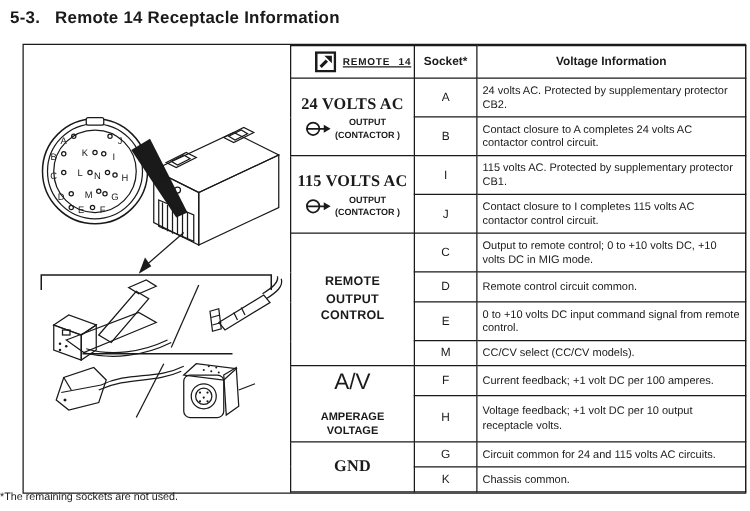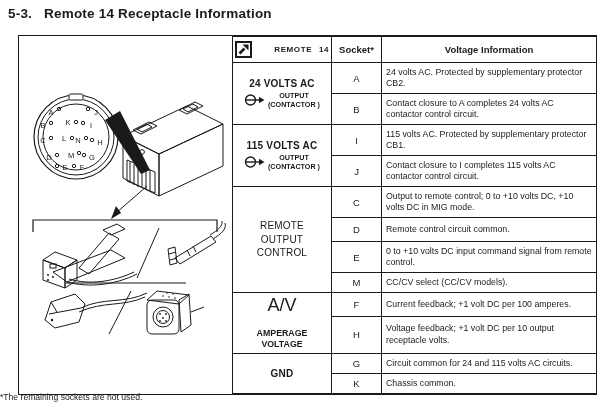--- a/index.html
+++ b/index.html
@@ -18,27 +18,27 @@
     position:absolute;left:18px;top:35px;width:577px;
     border:1px solid #1a1a1a;display:flex;background:#fff;
   }
   .illustration{width:213px;flex:none;position:relative;overflow:hidden;}
   .illustration svg{position:absolute;left:0;top:0;}
   table.rtable{border-collapse:collapse;flex:none;width:364px;table-layout:fixed;}
   .rtable td,.rtable th{border:1px solid #1a1a1a;overflow:hidden;}
   col.c-label{width:99px;} col.c-socket{width:50px;} col.c-info{width:215px;}
   tr.rh{height:26px;} tr.h2{height:31px;} tr.h1{height:20px;} tr.hd{height:24px;}
   .hcell{font-size:9.5px;font-weight:bold;text-align:center;vertical-align:middle;padding:0 2px;}
-  .remhead{display:flex;align-items:center;justify-content:space-between;gap:5px;}
+  .remhead{display:flex;align-items:center;justify-content:flex-end;gap:5px;text-decoration:underline;}
   .remhead .rlabel{font-size:8px;font-weight:bold;letter-spacing:.6px;word-spacing:4px;white-space:nowrap;}
   .label-cell{text-align:center;vertical-align:middle;padding:2px 3px;}
-  .gtitle{font-size:10px;font-weight:bold;letter-spacing:.2px;}
+  .gtitle{font-size:13px;font-weight:bold;letter-spacing:.2px;font-family:Liberation Serif, serif;}
   .gsubrow{display:flex;align-items:center;justify-content:center;gap:3px;margin-top:2px;}
   .gsub{font-size:7.2px;font-weight:bold;white-space:pre-line;line-height:1.3;text-align:center;}
-  .g3{font-size:10px;font-weight:normal;white-space:pre-line;line-height:1.35;letter-spacing:.2px;}
+  .g3{font-size:10px;font-weight:bold;white-space:pre-line;line-height:1.35;letter-spacing:.2px;}
   .avtitle{font-size:18px;font-weight:normal;}
   .avsub{font-size:8.8px;font-weight:bold;white-space:pre-line;line-height:1.3;margin-top:12px;}
   .socket-cell{font-size:9.5px;text-align:center;vertical-align:middle;}
   .info-cell{font-size:8.8px;line-height:1.3;vertical-align:middle;padding:2px 4px;}
   .footnote{position:absolute;left:0;top:392px;font-size:8.6px;}
   svg .ln{fill:none;stroke:#1a1a1a;stroke-width:1;}
   svg .ln12{fill:none;stroke:#1a1a1a;stroke-width:1.2;}
   svg .fillink{fill:#1a1a1a;stroke:none;}
   svg text.pin{font-family:"Liberation Sans",sans-serif;font-size:7.5px;fill:#1a1a1a;text-anchor:middle;}
 </style>

